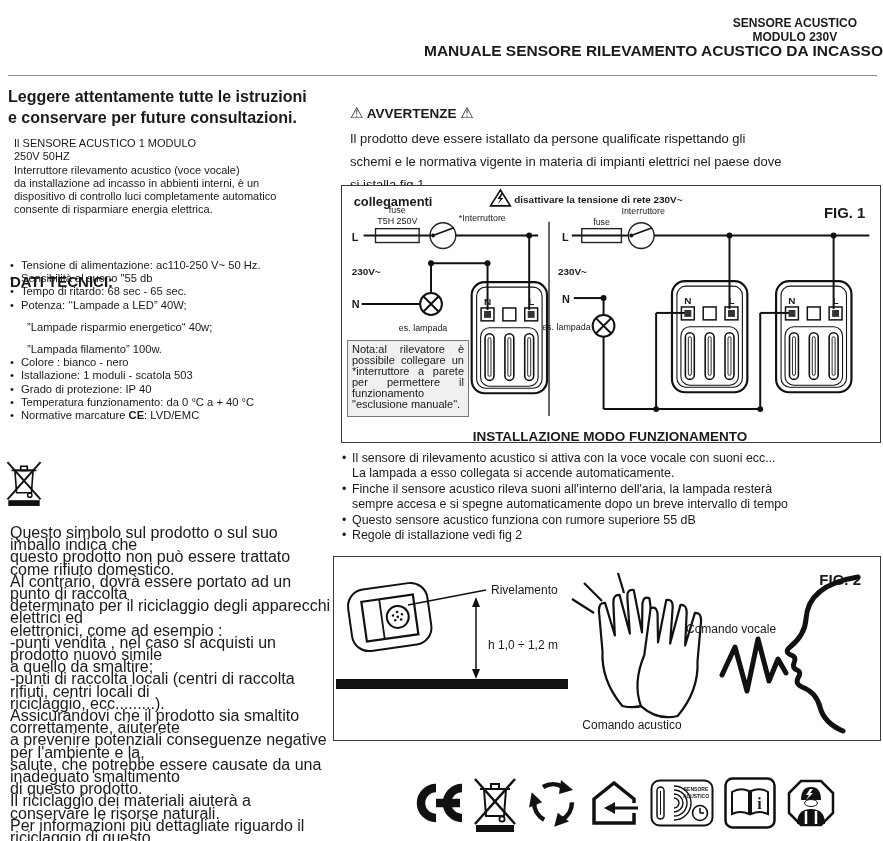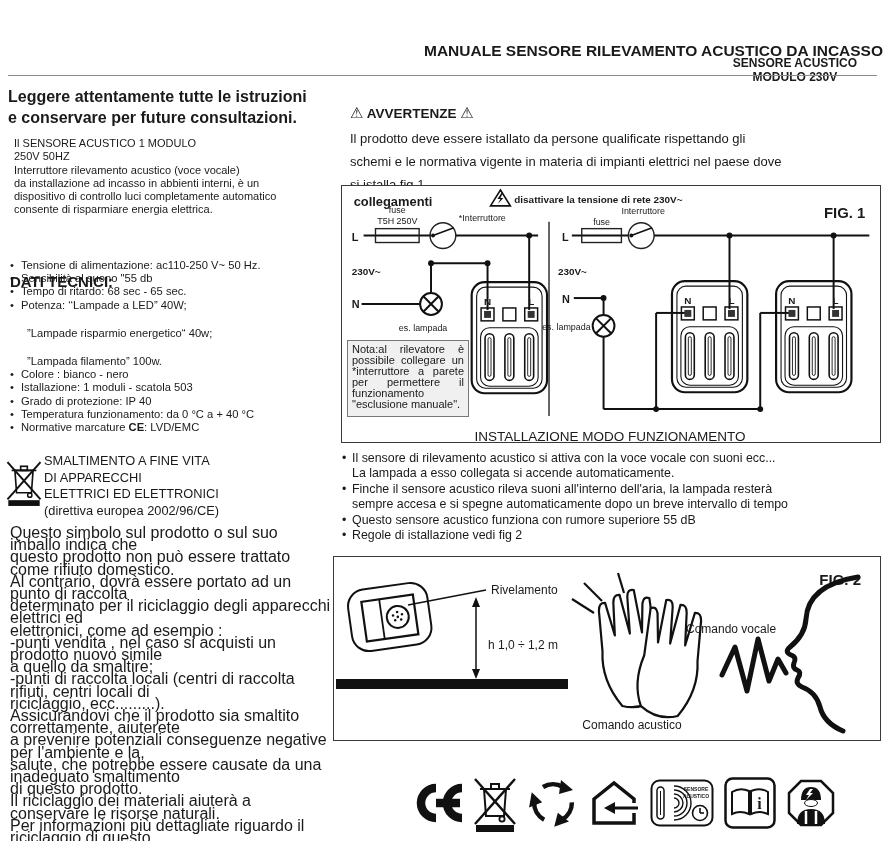--- a/index.html
+++ b/index.html
@@ -1,42 +1,42 @@
 <!DOCTYPE html>
 <html style="--ink: #1a1a1a; --page_bg: #ffffff; --nota_bg: #f0f0f0; --box_border: #3a3a3a;"><head>
 <meta charset="utf-8">
 <style>
   :root{ --ink:#1a1a1a; --page_bg:#ffffff; --nota_bg:#f0f0f0; --box_border:#3a3a3a; }
   *{box-sizing:border-box; margin:0; padding:0;}
   body{background:#fff; font-family:"Liberation Sans",sans-serif; color:var(--ink);}
   #page{position:relative; width:883px; height:841px; background:var(--page_bg); overflow:hidden;}
   .pre{white-space:pre-line;}
   .abs{position:absolute;}
-  .prod-header{right:26px; top:16px; text-align:center; font-weight:bold; font-size:12px; line-height:14px;margin-top:40px;}
+  .prod-header{right:26px; top:16px; text-align:center; font-weight:bold; font-size:12px; line-height:14px;}
   .title{left:66px; width:817px; top:42px; text-align:right; font-weight:bold; font-size:15.5px;}
   .hr{left:8px; right:6px; top:75px; border-top:1.5px solid #8a8a8a; height:0;}
   .intro-h{left:8px; top:86px; font-size:16px; font-weight:bold; line-height:21px; width:330px;}
   .intro-p{left:14px; top:137px; font-size:11px; line-height:13.3px; width:320px;}
   .dt-title{left:10px; top:237px; font-size:15px; font-weight:bold;margin-top:36px;}
   .dt-list{left:10px; top:259px; width:326px; font-size:11.2px; line-height:13.2px;}
   .dt-row{display:flex;}
   .dt-b{width:11px; flex:0 0 11px;}
-  .dt-row.sp{margin-top:15px; padding-left:6px;}
+  .dt-row.sp{margin-top:9px; padding-left:6px;}
   .weee-big{left:5px; top:452px;}
   .sm-h{left:44px; top:453px; font-size:12.8px; line-height:16.5px;}
   .sm-b{left:10px; top:527px; font-size:16px; line-height:12.2px; width:322px;}
   .avv-t{left:350px; top:104px; font-size:13.5px; font-weight:bold;}
   .avv-t .tri{font-weight:normal; font-size:15px;}
   .avv-b{left:350px; top:127px; font-size:13px; line-height:23px; width:530px;}
   .figbox{border:1.5px solid var(--box_border); background:#fff;}
   #fig1{left:341px; top:185px; width:540px; height:258px;}
   #fig2{left:333px; top:556px; width:548px; height:185px;}
   .nota{position:absolute; left:5px; top:154px; width:122px; height:77px; background:var(--nota_bg);
         border:1px solid #777; font-size:11px; line-height:11px; padding:3px 4px; text-align:justify;}
-  .inst-t{left:340px; top:429px; width:540px; text-align:center; font-size:13.5px; font-weight:normal;}
+  .inst-t{left:340px; top:429px; width:540px; text-align:center; font-size:13.5px; font-weight:bold;}
   .inst-l{left:342px; top:451px; width:538px; font-size:12.4px; line-height:15.4px;}
   .inst-row{display:flex;}
   .inst-b{width:10px; flex:0 0 10px;}
   .footer-icons{left:398px; top:770px; display:flex; align-items:center; gap:10px; height:66px;}
   svg{display:block;}
   svg text{font-family:"Liberation Sans",sans-serif; fill:var(--ink);}
   .t13b{font-size:13px; font-weight:bold;}
   .t15b{font-size:15px; font-weight:bold;}
   .t11b{font-size:11px; font-weight:bold;}
   .t10b{font-size:10px; font-weight:bold;}
@@ -121,24 +121,20 @@
     <svg width="38" height="60" viewBox="0 0 46 58">
       <line x1="8" y1="15" x2="38" y2="15" class="sym" stroke-width="2"></line>
       <rect x="19" y="10" width="8" height="5" class="sym" stroke-width="2"></rect>
       <polygon points="12,15 34,15 32,42 14,42" class="sym" stroke-width="2"></polygon>
       <circle cx="30" cy="45" r="2.6" class="sym" stroke-width="1.8"></circle>
       <line x1="3" y1="5" x2="43" y2="50" class="sym" stroke-width="2.4"></line>
       <line x1="43" y1="5" x2="3" y2="50" class="sym" stroke-width="2.4"></line>
       <rect x="4" y="51" width="38" height="7" fill="#111"></rect>
     </svg>
   </div>
-  <div class="abs sm-h pre">SMALTIMENTO A FINE VITA
-DI APPARECCHI
-ELETTRICI ED ELETTRONICI
-(direttiva europea 2002/96/CE)</div>
   <div class="abs sm-b pre">Questo simbolo sul prodotto o sul suo imballo indica che
 questo prodotto non può essere trattato come rifiuto domestico.
 Al contrario, dovrà essere portato ad un punto di raccolta
 determinato per il riciclaggio degli apparecchi elettrici ed
 elettronici, come ad esempio :
 -punti vendita , nel caso si acquisti un prodotto nuovo simile
  a quello da smaltire;
 -punti di raccolta locali (centri di raccolta rifiuti, centri locali di
  riciclaggio, ecc.........).
 Assicurandovi che il prodotto sia smaltito correttamente, aiuterete

